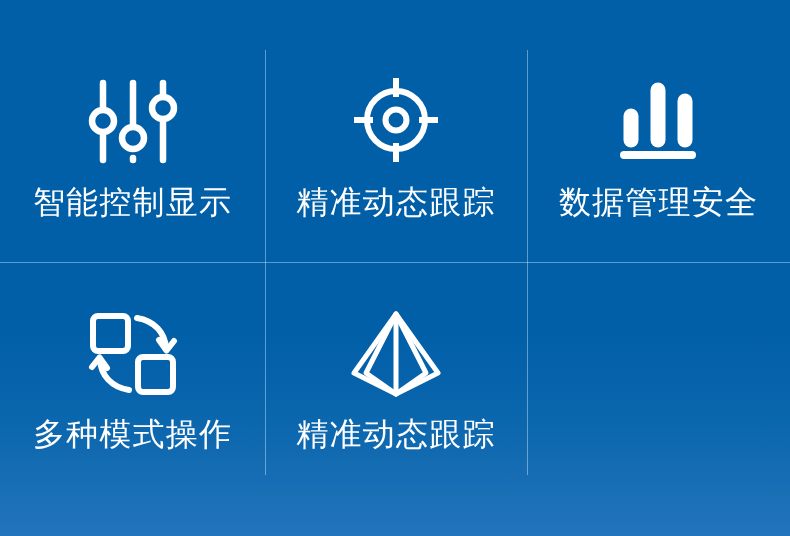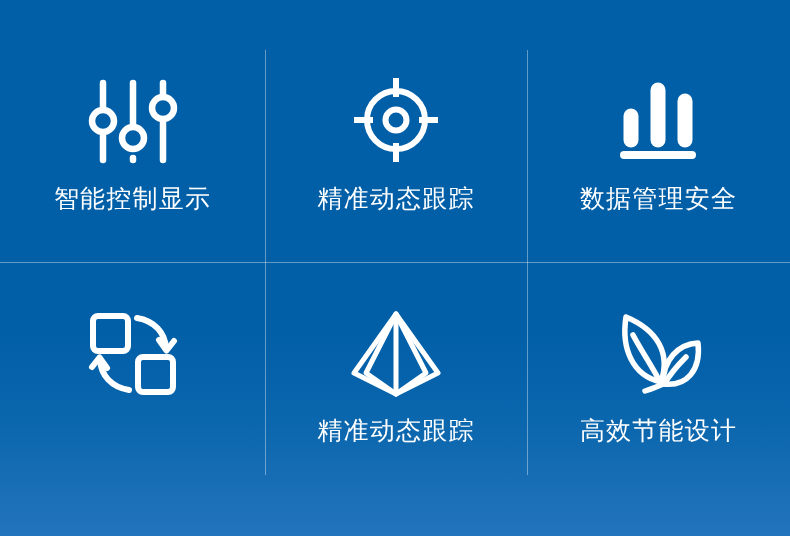--- a/index.html
+++ b/index.html
@@ -77,21 +77,21 @@
   }
 
   .icon-wrap svg {
     display: block;
     overflow: visible;
   }
 
   .cell-label {
     margin-top: 16px;
     color: #ffffff;
-    font-size: 25px;
+    font-size: 32px;
     letter-spacing: 1.2px;
     line-height: 1;
     white-space: nowrap;
     font-weight: 400;
   }
   .cell.row2 .cell-label {
     margin-top: 18px;
   }
 </style>
 </head>
@@ -163,47 +163,31 @@
           <g stroke="#ffffff" stroke-width="6" fill="none" stroke-linecap="round" stroke-linejoin="round">
             <rect x="6" y="8" width="35" height="35" rx="5"></rect>
             <rect x="51" y="49" width="35" height="35" rx="5"></rect>
             <path d="M50 10 C 68 13, 78 25, 79 40"></path>
             <path d="M72 32 L79.5 42.5 L87 33"></path>
             <path d="M42 82 C 24 79, 14 67, 13 52"></path>
             <path d="M20 60 L12.5 49.5 L5 59"></path>
           </g>
         </svg>
       </div>
+      <div class="cell-label">多种模式操作</div>
     </div>
 
     <div class="cell row2">
       <div class="icon-wrap">
         <svg width="92" height="92" viewBox="0 0 92 92" fill="none" aria-hidden="true">
           <g stroke="#ffffff" stroke-width="5" fill="none" stroke-linecap="round" stroke-linejoin="round">
             <path d="M46 6 L88 65 L46 86 L4 65 Z"></path>
             <path d="M46 6 L16 65 L46 86 L76 65 Z"></path>
             <line x1="46" y1="6" x2="46" y2="86"></line>
           </g>
         </svg>
       </div>
       <div class="cell-label">精准动态跟踪</div>
     </div>
 
-    <div class="cell row2">
-      <div class="icon-wrap">
-        <svg width="92" height="92" viewBox="0 0 92 92" fill="none" aria-hidden="true">
-          <g stroke="#ffffff" stroke-width="5.5" fill="none" stroke-linecap="round" stroke-linejoin="round">
-
-            <path d="M13 9 C 44 22, 58 45, 48 74 C 20 68, 8 41, 13 9 Z"></path>
-            <path d="M20 27 C 28 42, 38 57, 45 70"></path>
-
-            <path d="M85 35 C 88 62, 74 79, 50 76 C 50 52, 65 36, 85 35 Z"></path>
-            <path d="M73 49 C 64 58, 56 68, 52 75"></path>
-
-            <path d="M50 76 C 44 79, 38 81, 32 83"></path>
-          </g>
-        </svg>
-      </div>
-      <div class="cell-label">高效节能设计</div>
-    </div>
 
   </div>
 </div>
 
 </body></html>

